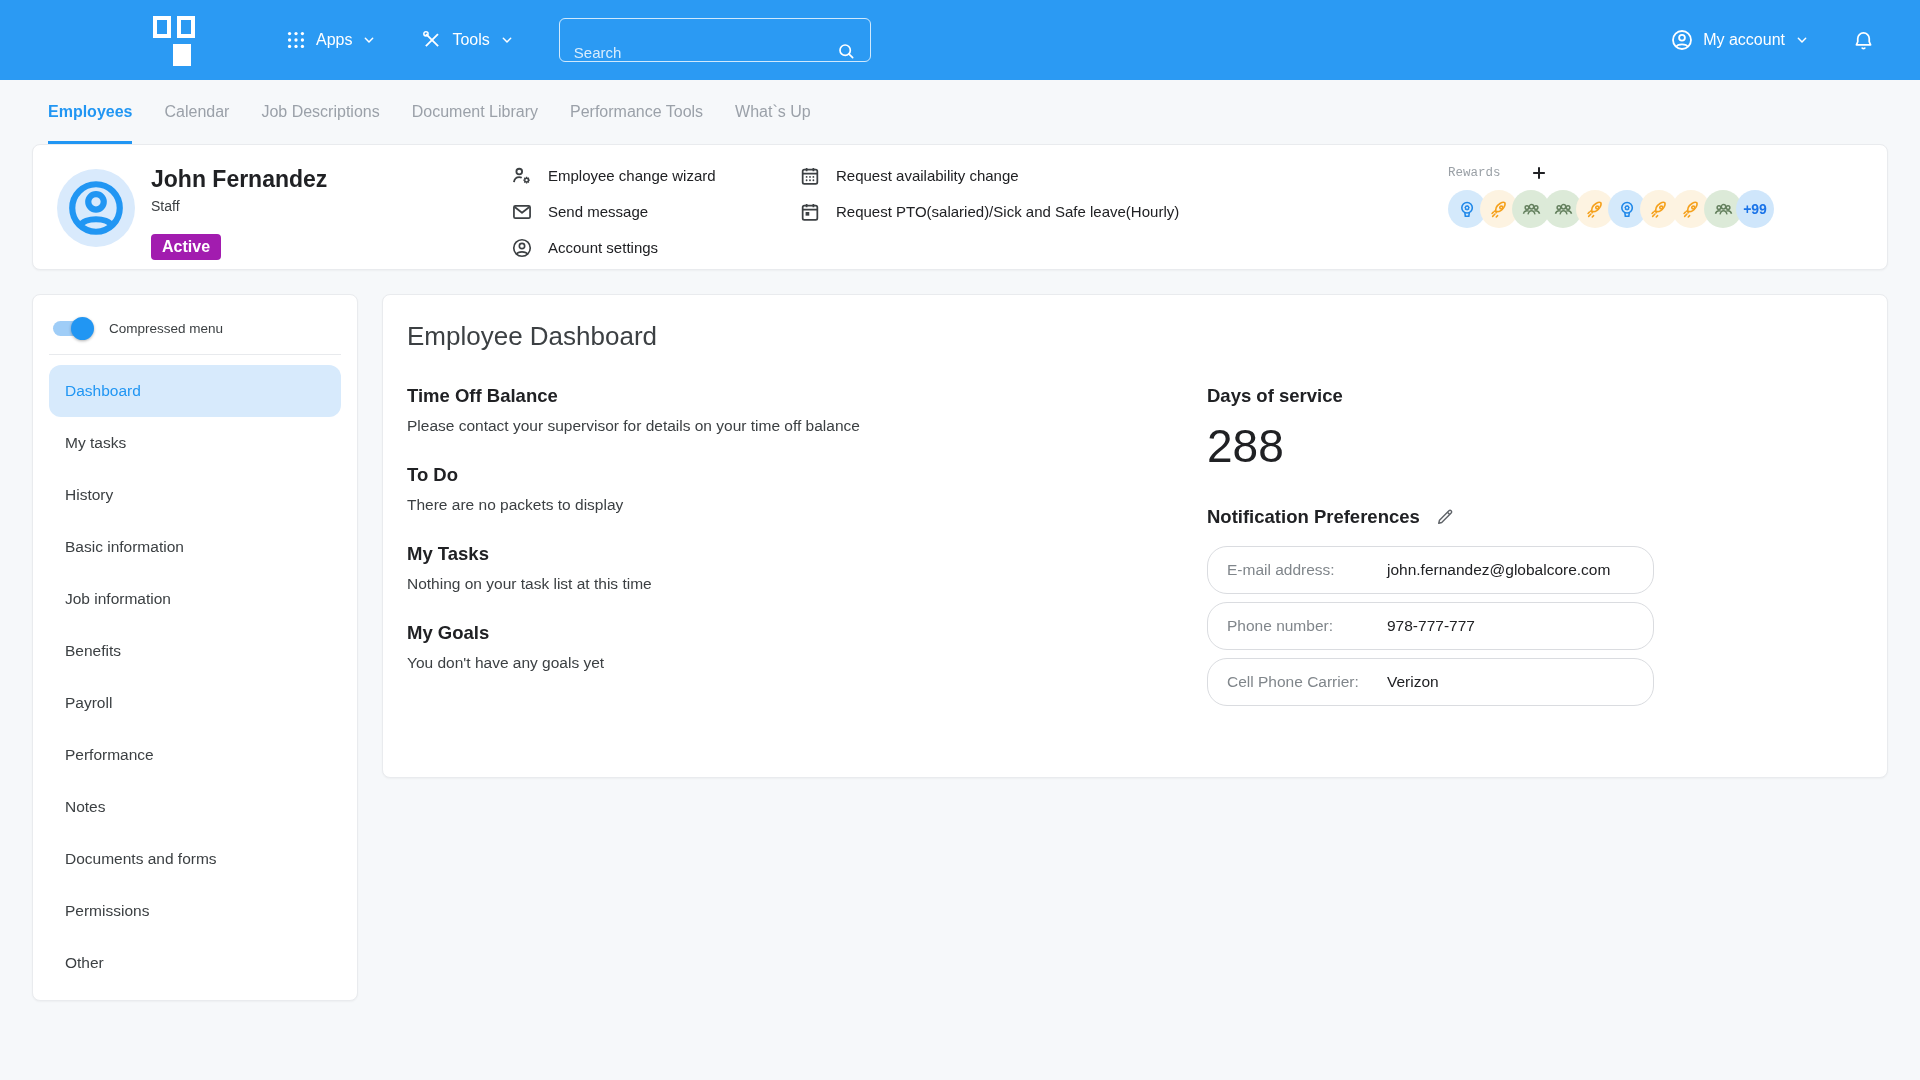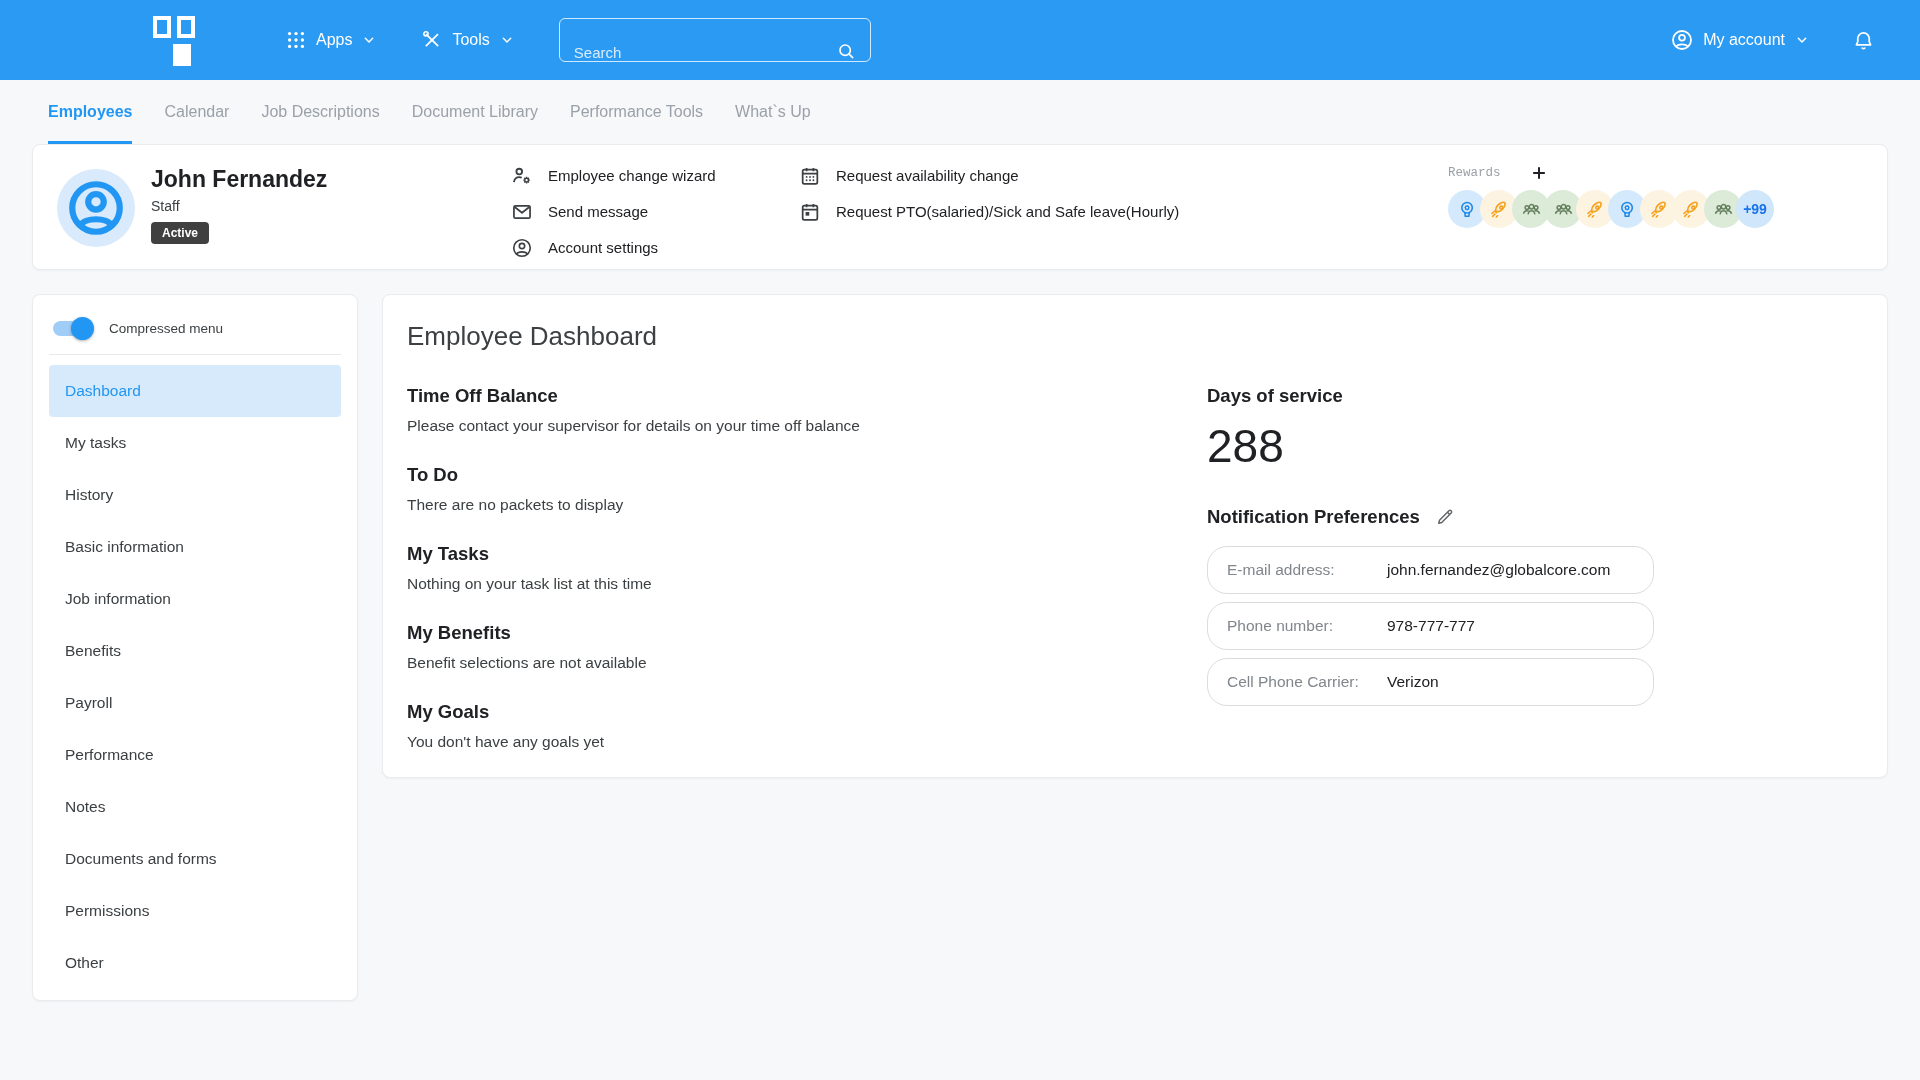--- a/index.html
+++ b/index.html
@@ -27,21 +27,21 @@
   .tab { display:flex; align-items:center; font-size:16px; color:#9ba1a9; border-bottom:3px solid transparent; padding-top:3px; cursor:pointer; }
   .tab.active { color:#2196f3; font-weight:bold; border-bottom-color:#2196f3; }
 
   
   .card { background:#fff; border:1px solid #e9ebee; border-radius:8px; box-shadow:0 1px 2px rgba(0,0,0,.04); }
   .emp-card { position:relative; margin:0 32px; height:126px; }
   .avatar { position:absolute; left:24px; top:24px; width:78px; height:78px; border-radius:50%; background:#d9eafc; color:#2196f3; display:flex; align-items:center; justify-content:center; }
   .who { position:absolute; left:118px; top:21px; }
   .who .name { font-size:23px; font-weight:bold; color:#202124; }
   .who .role { font-size:14px; color:#3c4043; margin-top:5px; }
-  .badge-active { display:inline-block; margin-top:8px; background:#404040; color:#fff; font-size:12px; font-weight:bold; padding:4px 11px; border-radius:4px; }
+  .badge-active { display:inline-block; margin-top:20px; background:#a21caf; color:#fff; font-size:16px; font-weight:bold; padding:4px 11px; border-radius:4px; }
   .actions { position:absolute; top:16px; list-style:none; }
   .actions.col1 { left:478px; }
   .actions.col2 { left:766px; }
   .actions li { display:flex; align-items:center; gap:15px; height:29px; margin-bottom:7px; font-size:15px; color:#202124; cursor:pointer; }
   .actions .ic { color:#3c4043; }
   .rewards { position:absolute; right:113px; top:18px; width:326px; }
   .rewards-head { display:flex; align-items:center; gap:28px; margin-bottom:7px;font-family:Liberation Mono, monospace; }
   .rewards-head .lbl { font-size:12.5px; color:#9aa0a6; }
   .rewards-head .ic { color:#202124; cursor:pointer; }
   .badges { display:flex; }
@@ -53,21 +53,21 @@
   .rb-more  { background:#cfe6fb; color:#1a73e8; font-size:14px; font-weight:bold; }
 
   
   .content-row { display:flex; align-items:flex-start; gap:24px; margin:24px 32px 0; }
   .sidebar { width:326px; height:707px; padding:18px 16px; }
   .toggle-row { display:flex; align-items:center; gap:18px; padding:8px 4px 18px; }
   .switch { position:relative; width:38px; height:15px; border-radius:8px; background:#9fcdf7; cursor:pointer; flex:none; }
   .switch .knob { position:absolute; right:-3px; top:-4px; width:23px; height:23px; border-radius:50%; background:#2196f3; box-shadow:0 1px 3px rgba(0,0,0,.3); }
   .toggle-label { font-size:13.5px; color:#3c4043; }
   .sb-divider { height:1px; background:#e8eaed; margin-bottom:10px; }
-  .sb-item { height:52px; display:flex; align-items:center; padding:0 16px; border-radius:4px; font-size:15.5px; color:#3c4043; cursor:pointer; }
+  .sb-item { height:52px; display:flex; align-items:center; padding:0 16px; border-radius:12px; font-size:15.5px; color:#3c4043; cursor:pointer; }
   .sb-item.active { background:#d7eafc; color:#2196f3; }
 
   
   .dash-card { flex:1; height:484px; padding:26px 24px; }
   .dash-title { font-size:26px; font-weight:400; color:#3c4043; margin-bottom:33px; }
   .cols { display:flex; }
   .col-left { width:800px; }
   .sec { margin-bottom:29px; }
   .sec h3 { font-size:18.5px; font-weight:bold; color:#202124; margin-bottom:10px; }
   .sec p { font-size:15.5px; color:#3c4043; }
@@ -381,24 +381,20 @@
         </div>
         <div class="sec">
           <h3>To Do</h3>
           <p>There are no packets to display</p>
         </div>
         <div class="sec">
           <h3>My Tasks</h3>
           <p>Nothing on your task list at this time</p>
         </div>
         <div class="sec">
-          <h3>My Benefits</h3>
-          <p>Benefit selections are not available</p>
-        </div>
-        <div class="sec">
           <h3>My Goals</h3>
           <p>You don't have any goals yet</p>
         </div>
       </div>
       <div class="col-right">
         <div class="dos-label">Days of service</div>
         <div class="dos-value">288</div>
         <div class="np-head">
           <h3>Notification Preferences</h3>
           <svg class="ic" width="20" height="20">

